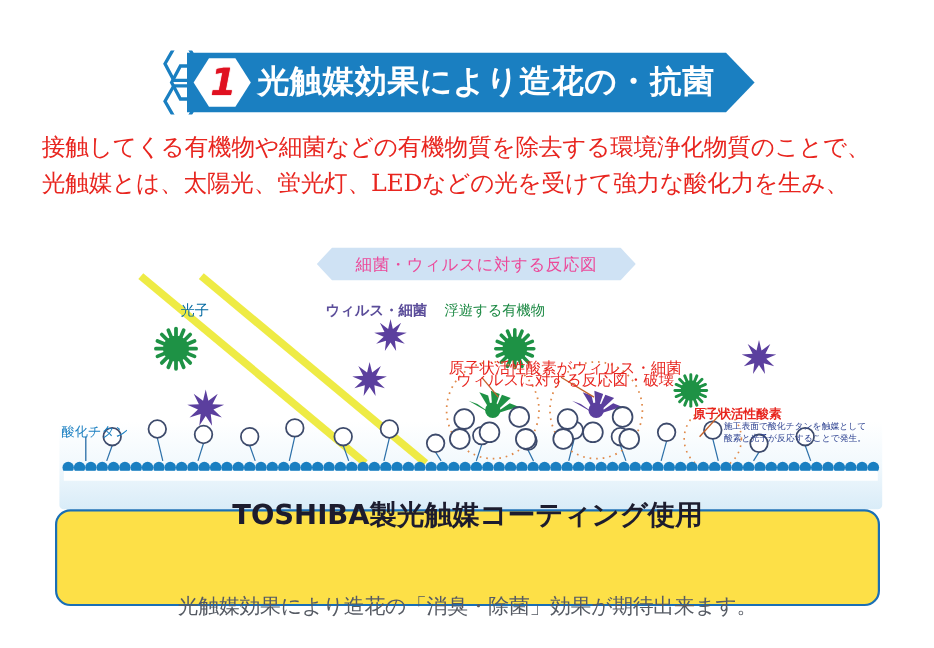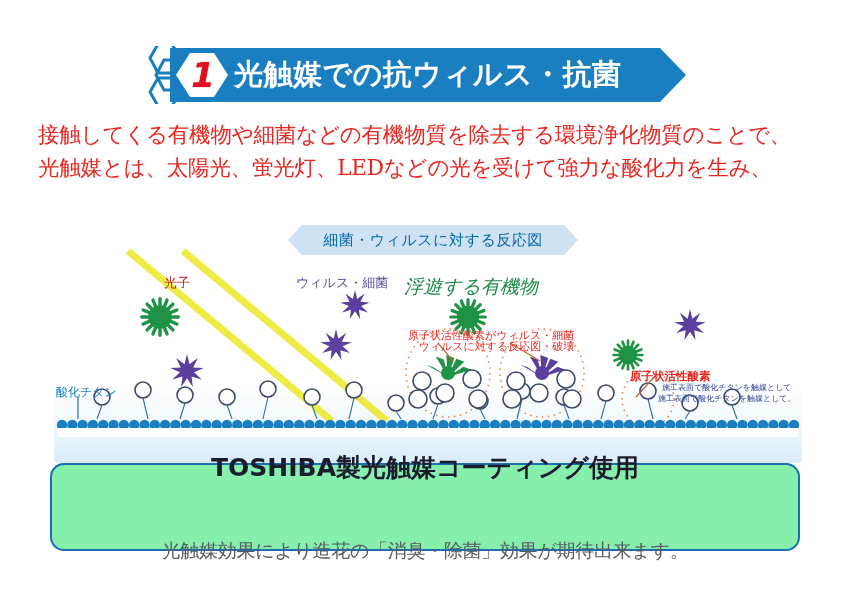--- a/index.html
+++ b/index.html
@@ -99,42 +99,42 @@
     top: 0px;
     width: 290px;
     height: 30px;
   }
   .chip-label {
     position: absolute;
     inset: 0;
     display: flex;
     align-items: center;
     justify-content: center;
-    color: #0369a1;
+    color: #ec4899;
     font-size: 15px;
     letter-spacing: 0.5px;
     white-space: nowrap;
   }
 
   
   .lbl {
     position: absolute;
     white-space: nowrap;
     line-height: 1.25;
   }
-  .lbl-koushi   { left: 124px; top: 50px;  color: #b91c1c; font-size: 13px; }
-  .lbl-virus    { left: 256px; top: 50px;  color: #5b4d9a; font-size: 13px; }
-  .lbl-organic  { left: 364px; top: 50px;  color: #1e8a45; font-size: 19px; font-style: italic; }
+  .lbl-koushi   { left: 124px; top: 50px;  color: #0369a1; font-size: 13px; }
+  .lbl-virus    { left: 256px; top: 50px;  color: #5b4d9a; font-size: 13px; font-weight: bold; }
+  .lbl-organic  { left: 364px; top: 50px;  color: #1e8a45; font-size: 13px; }
   .lbl-titan    { left: 16px;  top: 160px; color: #1a7fc1; font-size: 12px; }
   .lbl-anno-mid {
     left: 368px; top: 105px;
     color: #e8251f;
-    font-size: 11px;
+    font-size: 14px;
     line-height: 11px;
-    text-align: right;
+    text-align: center;
   }
   .lbl-anno-right-title {
     left: 590px; top: 144px;
     color: #e8251f;
     font-size: 11.5px;
     font-weight: bold;
   }
   .lbl-anno-right-body {
     left: 618px; top: 158px;
     color: #2a3f8f;
@@ -143,21 +143,21 @@
     text-align: center;
   }
 
   
   .bottom-box {
     position: absolute;
     left: 50px;
     top: 463px;
     width: 750px;
     height: 88px;
-    background: #86efac;
+    background: #fde047;
     border: 2px solid #1a6fb5;
     border-radius: 14px;
     box-sizing: border-box;
     display: flex;
     flex-direction: column;
     align-items: center;
     justify-content: center;
     gap: 30px;
   }
   .bottom-title {
@@ -184,21 +184,21 @@
 
     <path d="M8,29 L16,14 L30,14 L38,29 L30,44 L16,44 Z" fill="none" stroke="#1a7fc1" stroke-width="3"></path>
     <path d="M2,12 L10,-2 L24,-2 L32,12 L24,27 L10,27 Z" fill="none" stroke="#1a7fc1" stroke-width="3"></path>
     <path d="M2,46 L10,32 L24,32 L32,46 L24,60 L10,60 Z" fill="none" stroke="#1a7fc1" stroke-width="3"></path>
 
     <path d="M22,2 L512,2 L538,29 L512,56 L22,56 Z" fill="#1a7fc1"></path>
 
     <path d="M28,29 L42,7 L66,7 L80,29 L66,51 L42,51 Z" fill="#ffffff"></path>
   </svg>
   <div class="banner-number">1</div>
-  <div class="banner-title">光触媒での抗ウィルス・抗菌</div>
+  <div class="banner-title">光触媒効果により造花の・抗菌</div>
 </div>
 
 <div class="lead-text">
   <div>接触してくる有機物や細菌などの有機物質を除去する環境浄化物質のことで、</div>
   <div>光触媒とは、太陽光、蛍光灯、LEDなどの光を受けて強力な酸化力を生み、</div>
 </div>
 
 <div class="diagram">
 
   <div class="diagram-bg"></div>
@@ -456,20 +456,20 @@
   <div class="lbl lbl-titan">酸化チタン</div>
 
   <div class="lbl lbl-anno-mid">
     <div>原子状活性酸素がウィルス・細菌</div>
     <div>ウィルスに対する反応図・破壊</div>
   </div>
 
   <div class="lbl lbl-anno-right-title">原子状活性酸素</div>
   <div class="lbl lbl-anno-right-body">
     <div>施工表面で酸化チタンを触媒として</div>
-    <div>施工表面で酸化チタンを触媒として。</div>
+    <div>酸素と光子が反応することで発生。</div>
   </div>
 </div>
 
 <div class="bottom-box">
   <div class="bottom-title">TOSHIBA製光触媒コーティング使用</div>
   <div class="bottom-sub">光触媒効果により造花の「消臭・除菌」効果が期待出来ます。</div>
 </div>
 
 </body></html>

